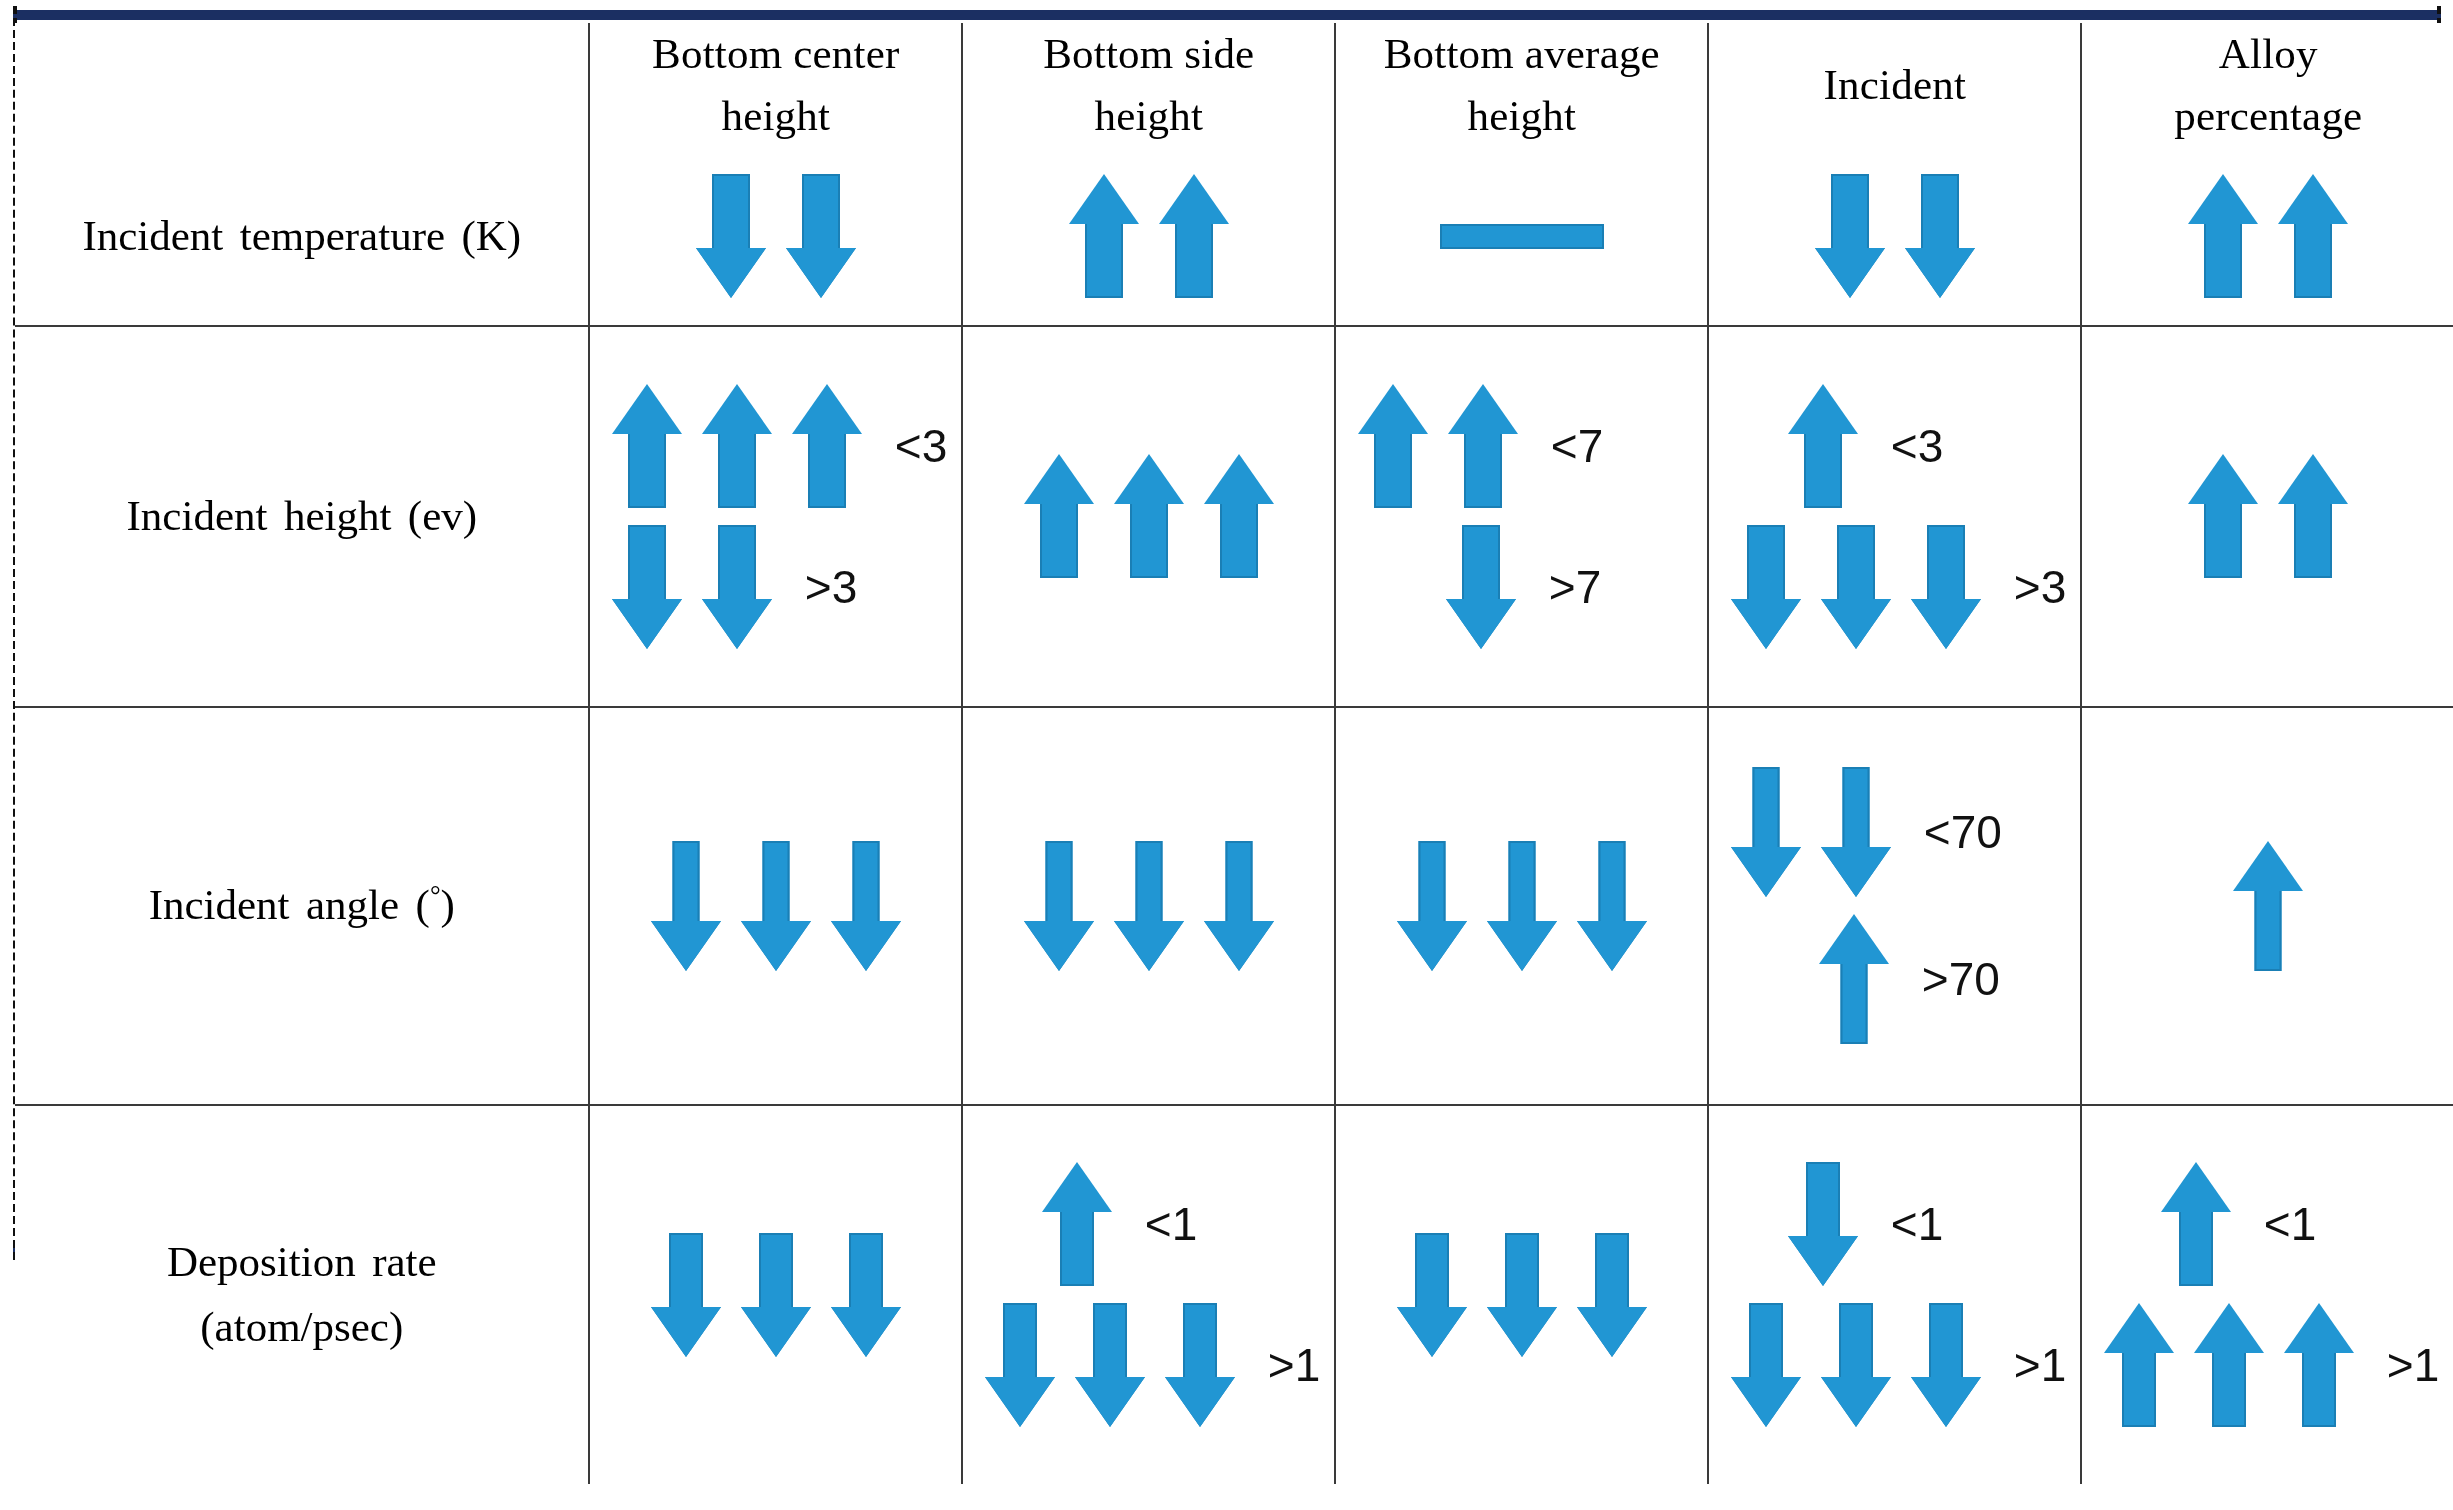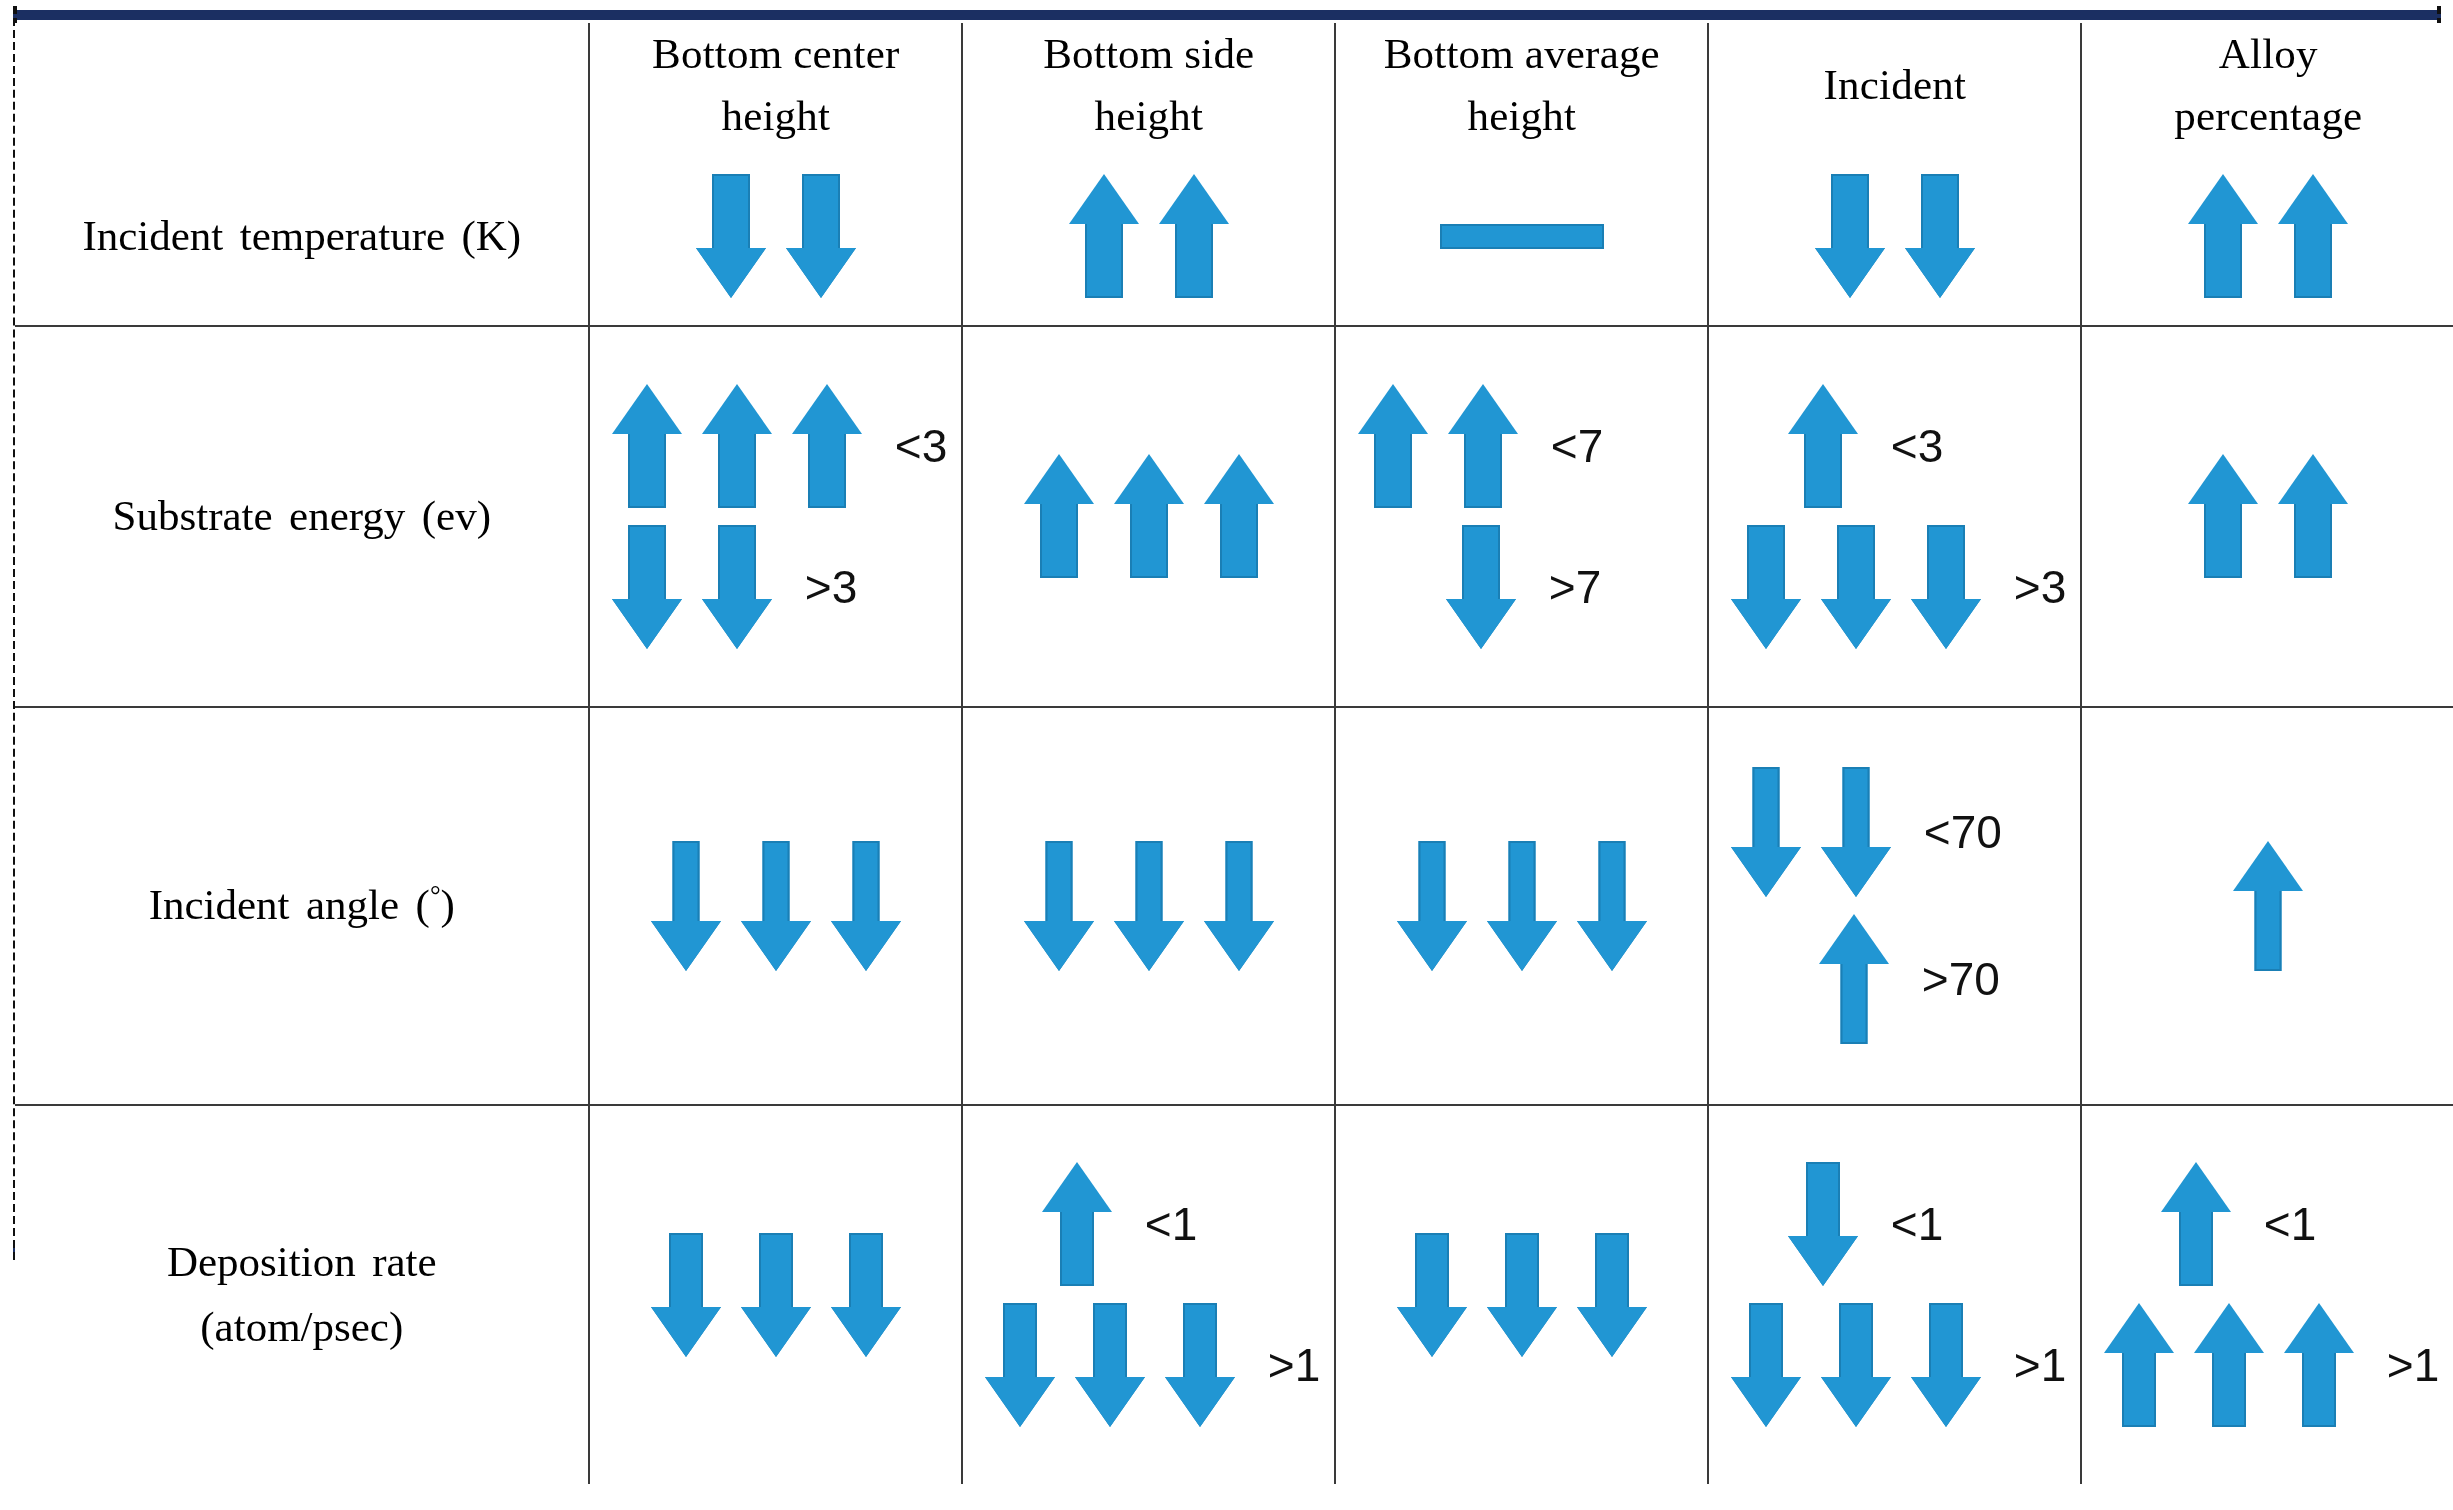--- a/index.html
+++ b/index.html
@@ -289,21 +289,21 @@
                   <span class="arrow up" style="width: 71px; height: 124px;">
                     <span class="shaft" style="width: 38px; height: 80px;"></span>
                     <span class="head"></span>
                   </span>
                 </div>
               </div>
             </div>
           </td>
         </tr>
         <tr>
-          <td class="row-label">Substrate energy (ev)</td>
+          <td class="row-label">Incident height (ev)</td>
           <td class="metric-cell">
             <div class="cell-stack gap-2">
               <div class="group-row">
                 <div class="arrow-set align-top">
                   <span class="arrow up" style="width: 71px; height: 124px;">
                     <span class="shaft" style="width: 38px; height: 80px;"></span>
                     <span class="head"></span>
                   </span>
                   <span class="arrow up" style="width: 71px; height: 124px;">
                     <span class="shaft" style="width: 38px; height: 80px;"></span>

